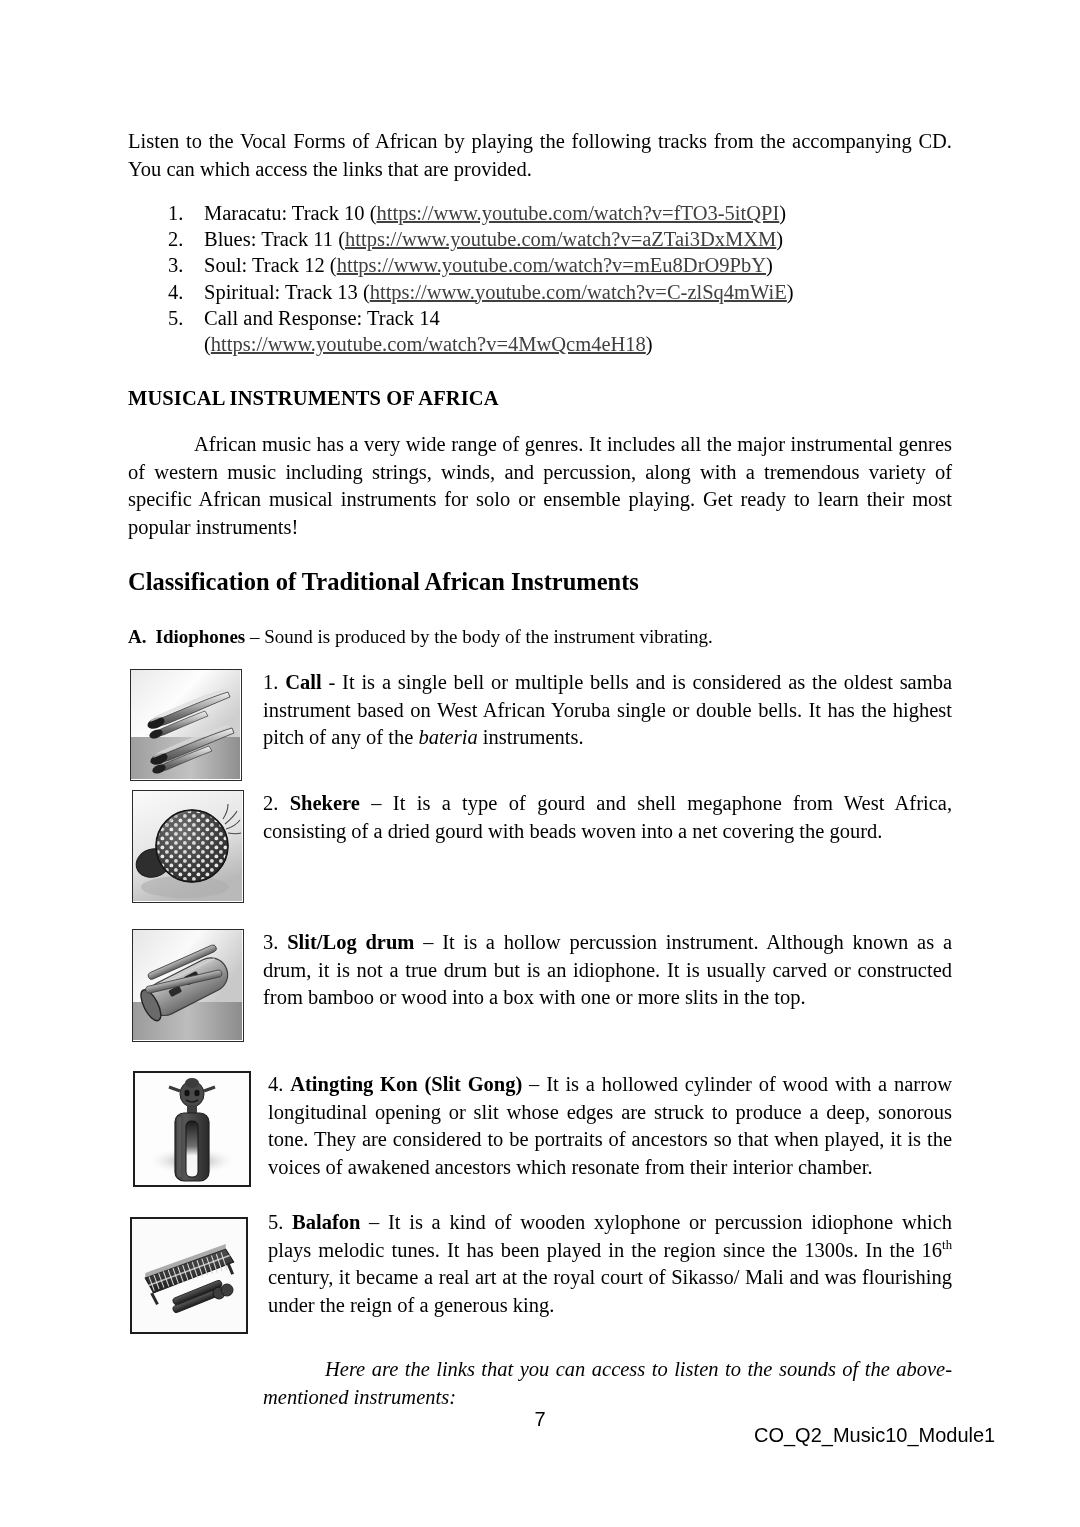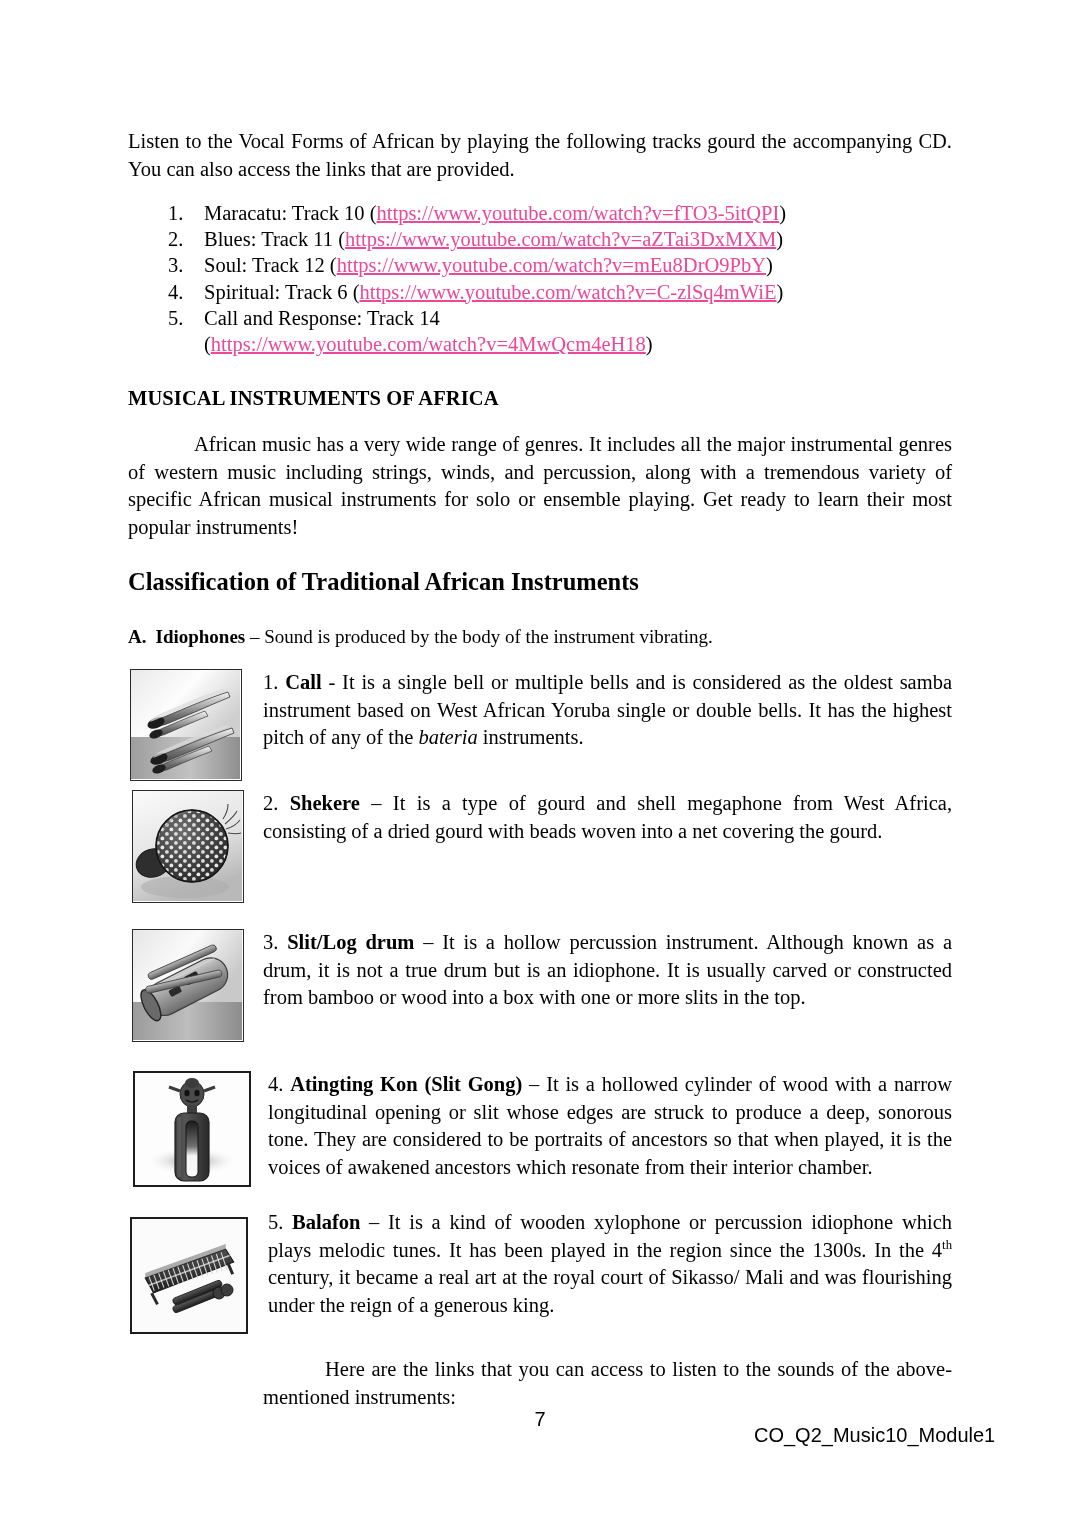--- a/index.html
+++ b/index.html
@@ -50,21 +50,21 @@
     padding-left: 76px;
     margin: 0;
   }
   .track-list li .num {
     position: absolute;
     left: 40px;
     top: 0;
   }
   .track-list li .wrap-url { display: block; }
   a.link {
-    color: #ec4899;
+    color: #404040;
     text-underline-offset: 1px;
   }
 
   
   h2.section-title {
     font-size: 20.5px;
     font-weight: bold;
     margin: 29px 0 0 0;
     line-height: 24px;
     letter-spacing: 0.1px;
@@ -144,43 +144,44 @@
   }
 
   .closing {
     margin-top: 25px;
     margin-left: 135px;
     width: 689px;
     font-size: 20.5px;
     line-height: 27.5px;
     text-align: justify;
     text-indent: 62px;
+    font-style: italic;
   }
 </style>
 </head>
 <body>
 
 <div class="page">
 
   <div class="content">
 
-    <p class="para">Listen to the Vocal Forms of African by playing the following tracks gourd the accompanying CD. You can also access the links that are provided.</p>
+    <p class="para">Listen to the Vocal Forms of African by playing the following tracks from the accompanying CD. You can which access the links that are provided.</p>
 
     <ol class="track-list">
       <li>
         <span class="num">1.</span><span>Maracatu: Track 10 (</span><a class="link" href="#">https://www.youtube.com/watch?v=fTO3-5itQPI</a><span>)</span>
       </li>
       <li>
         <span class="num">2.</span><span>Blues: Track 11 (</span><a class="link" href="#">https://www.youtube.com/watch?v=aZTai3DxMXM</a><span>)</span>
       </li>
       <li>
         <span class="num">3.</span><span>Soul: Track 12 (</span><a class="link" href="#">https://www.youtube.com/watch?v=mEu8DrO9PbY</a><span>)</span>
       </li>
       <li>
-        <span class="num">4.</span><span>Spiritual: Track 6 (</span><a class="link" href="#">https://www.youtube.com/watch?v=C-zlSq4mWiE</a><span>)</span>
+        <span class="num">4.</span><span>Spiritual: Track 13 (</span><a class="link" href="#">https://www.youtube.com/watch?v=C-zlSq4mWiE</a><span>)</span>
       </li>
       <li>
         <span class="num">5.</span><span>Call and Response: Track 14</span>
         <span class="wrap-url"><span>(</span><a class="link" href="#">https://www.youtube.com/watch?v=4MwQcm4eH18</a><span>)</span></span>
       </li>
     </ol>
 
     <h2 class="section-title">MUSICAL INSTRUMENTS OF AFRICA</h2>
 
     <p class="para indent-first" style="margin-top:21px;">African music has a very wide range of genres. It includes all the major instrumental genres of western music including strings, winds, and percussion, along with a tremendous variety of specific African musical instruments for solo or ensemble playing. Get ready to learn their most popular instruments!</p>
@@ -426,21 +427,21 @@
               <rect x="40" y="80" width="52" height="7" rx="3" transform="rotate(-22 40 80)" fill="url(#bfMallet)" stroke="#151515" stroke-width="0.8"></rect>
               <rect x="40" y="88" width="52" height="7" rx="3" transform="rotate(-22 40 88)" fill="url(#bfMallet)" stroke="#151515" stroke-width="0.8"></rect>
               <circle cx="87" cy="74" r="6" fill="#3d3d3d" stroke="#151515" stroke-width="0.9"></circle>
               <circle cx="95" cy="71" r="6" fill="#3d3d3d" stroke="#151515" stroke-width="0.9"></circle>
             </g>
           </svg>
         </div>
       </div>
       <div class="text-cell" style="margin-left:140px;">
         <span>5.</span>
-        <span class="iname">Balafon</span><span> – </span><span>It is a kind of wooden xylophone or percussion idiophone which plays melodic tunes. It has been played in the region since the 1300s. In the 4</span><sup>th</sup><span> century, it became a real art at the royal court of Sikasso/ Mali and was flourishing under the reign of a generous king.</span>
+        <span class="iname">Balafon</span><span> – </span><span>It is a kind of wooden xylophone or percussion idiophone which plays melodic tunes. It has been played in the region since the 1300s. In the 16</span><sup>th</sup><span> century, it became a real art at the royal court of Sikasso/ Mali and was flourishing under the reign of a generous king.</span>
       </div>
     </div>
 
     <p class="closing">Here are the links that you can access to listen to the sounds of the above-mentioned instruments:</p>
 
   </div>
 
   <div class="footer">
     <div class="pageno">7</div>
     <div class="modcode">CO_Q2_Music10_Module1</div>

